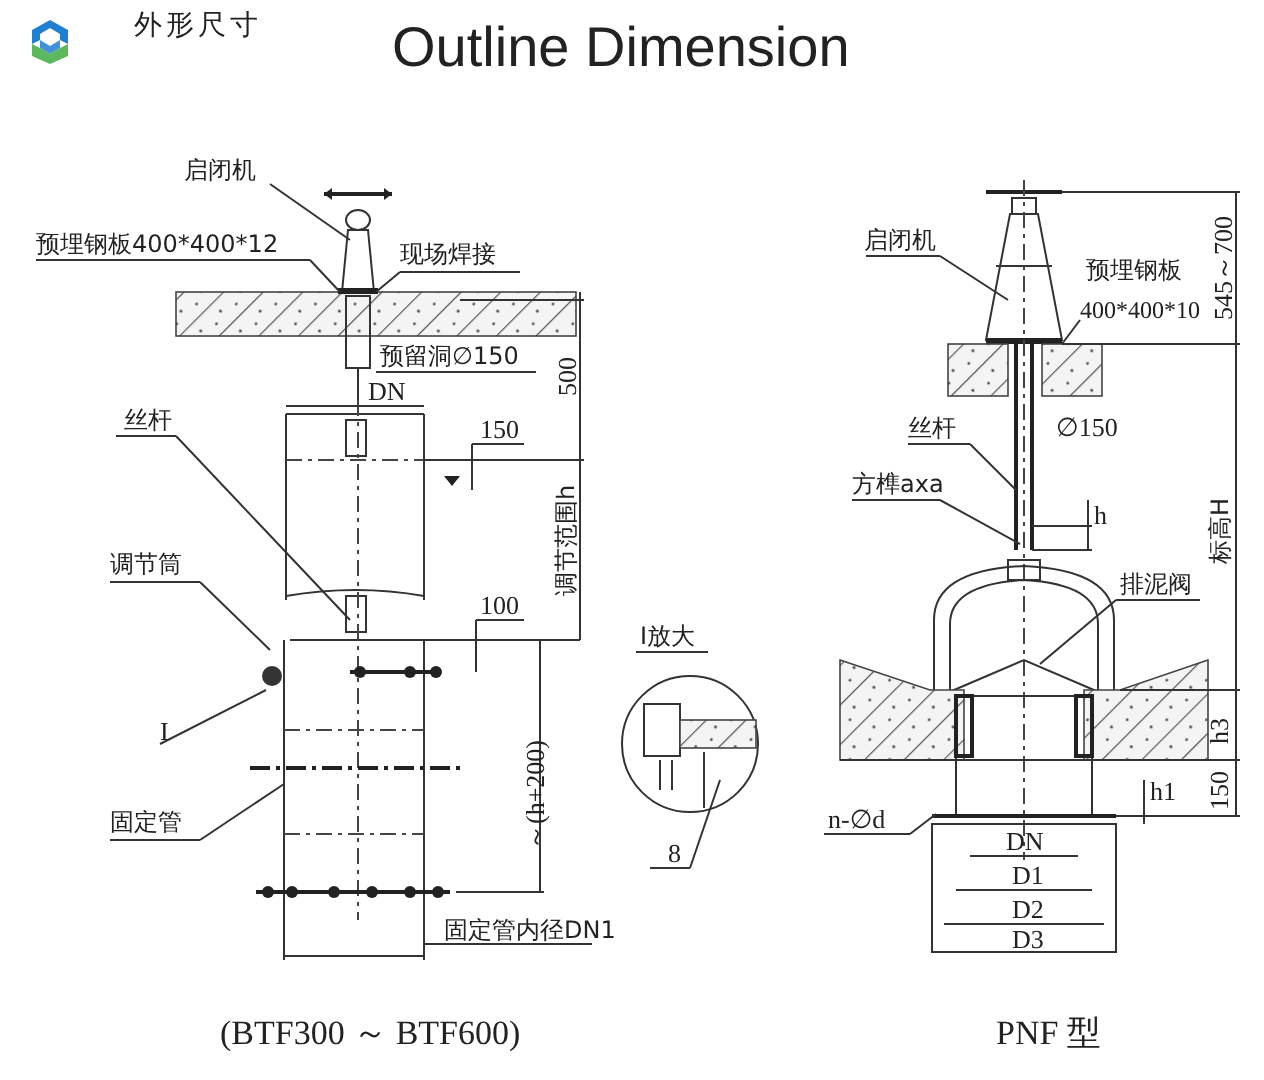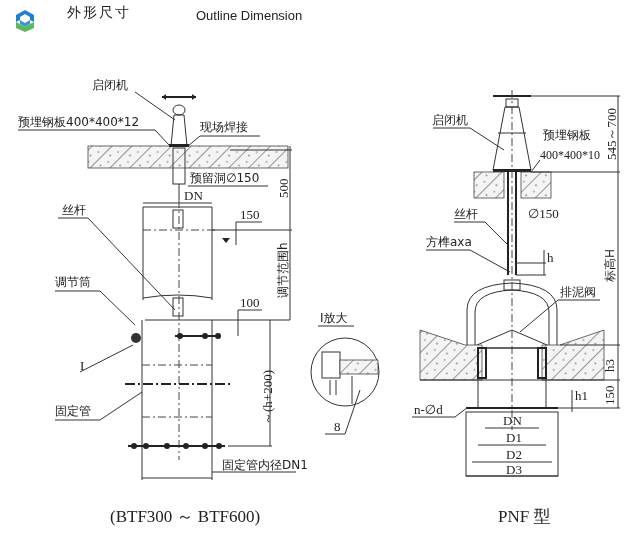--- a/index.html
+++ b/index.html
@@ -1,20 +1,20 @@
 <!DOCTYPE html>
 <html><head>
 <meta charset="utf-8">
 <style>
   html, body { margin:0; padding:0; background:#ffffff; }
   body { width:632px; height:540px; position:relative; overflow:hidden; font-family:"Liberation Serif", "DejaVu Serif", serif; color:#222; }
   .header { position:absolute; left:0; top:0; width:632px; height:42px; }
   .logo { position:absolute; left:14px; top:9px; width:22px; height:24px; }
   .title-cn { position:absolute; left:48px; top:4px; font-family:"DejaVu Sans", sans-serif; font-size:14px; color:#222; letter-spacing:2px;margin-left:19px; }
-  .title-en { position:absolute; left:196px; top:8px; font-family:"Liberation Sans", sans-serif; font-size:13px; color:#222; }
+  .title-en { position:absolute; left:196px; top:8px; font-family:"Liberation Sans", sans-serif; font-size:28px; color:#222; }
   svg.drawing { position:absolute; left:0; top:0; }
   .lbl { font-family:"Liberation Serif", "DejaVu Serif", serif; font-size:13px; fill:#222; }
   .lbl-cn { font-family:"DejaVu Sans", sans-serif; font-size:12px; fill:#222; }
   .caption { font-family:"Liberation Serif", serif; font-size:17px; fill:#222; }
   .ln { stroke:#333; stroke-width:1; fill:none; }
   .thick { stroke:#222; stroke-width:2; fill:none; }
   .dash { stroke:#444; stroke-width:1; fill:none; stroke-dasharray:8 3 2 3; }
   .hatch { fill:url(#hatch); stroke:#444; stroke-width:0.8; }
 </style>
 </head>

